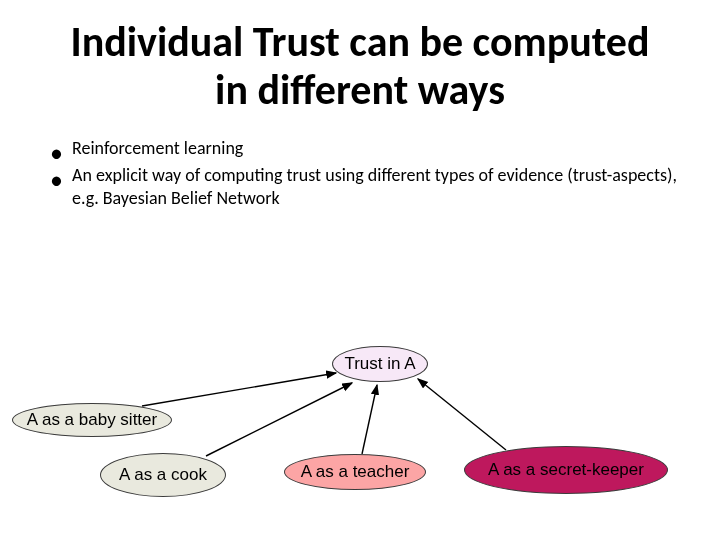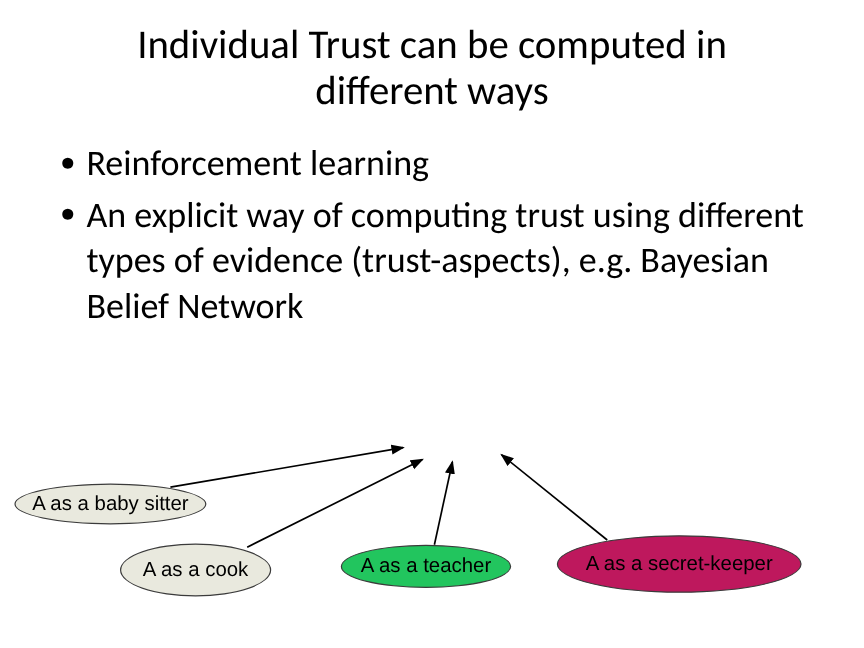--- a/index.html
+++ b/index.html
@@ -11,28 +11,28 @@
     position: relative;
     overflow: hidden;
   }
   .slide {
     width: 720px;
     height: 540px;
     position: relative;
     padding: 18px 40px 0 40px;
   }
   .title {
-    font-size: 34px;
-    font-weight: 400;
+    font-size: 42px;
+    font-weight: 700;
     text-align: center;
     line-height: 1.15;
     margin: 0 20px 22px 20px;
   }
   .bullets {
-    font-size: 30px;
+    font-size: 18px;
     line-height: 1.28;
     margin-left: 6px;
   }
   .bullets li {
     list-style: none;
     position: relative;
     padding-left: 26px;
     margin-bottom: 4px;
   }
   .bullets li::before {
@@ -70,21 +70,21 @@
   .node-baby {
     left: 12px; top: 403px; width: 160px; height: 34px;
     background: #e9e9de;
   }
   .node-cook {
     left: 100px; top: 453px; width: 126px; height: 44px;
     background: #e9e9de;
   }
   .node-teacher {
     left: 284px; top: 454px; width: 142px; height: 36px;
-    background: #22c55e;
+    background: #fca5a5;
   }
   .node-secret {
     left: 464px; top: 446px; width: 204px; height: 48px;
     background: #be185d;
   }
   svg.arrows {
     position: absolute;
     left: 0; top: 0;
     width: 720px; height: 540px;
   }
@@ -112,20 +112,23 @@
 
       <line x1="142" y1="406" x2="336" y2="373" stroke="#000" stroke-width="1.4" marker-end="url(#arrowhead)"></line>
 
       <line x1="206" y1="456" x2="352" y2="383" stroke="#000" stroke-width="1.4" marker-end="url(#arrowhead)"></line>
 
       <line x1="362" y1="454" x2="377" y2="385" stroke="#000" stroke-width="1.4" marker-end="url(#arrowhead)"></line>
 
       <line x1="506" y1="450" x2="418" y2="379" stroke="#000" stroke-width="1.4" marker-end="url(#arrowhead)"></line>
     </svg>
 
+    <div class="node node-trust">
+      <span>Trust in A</span>
+    </div>
     <div class="node node-cook">
       <span>A as a cook</span>
     </div>
     <div class="node node-baby">
       <span>A as a baby sitter</span>
     </div>
     <div class="node node-teacher">
       <span>A as a teacher</span>
     </div>
     <div class="node node-secret">

